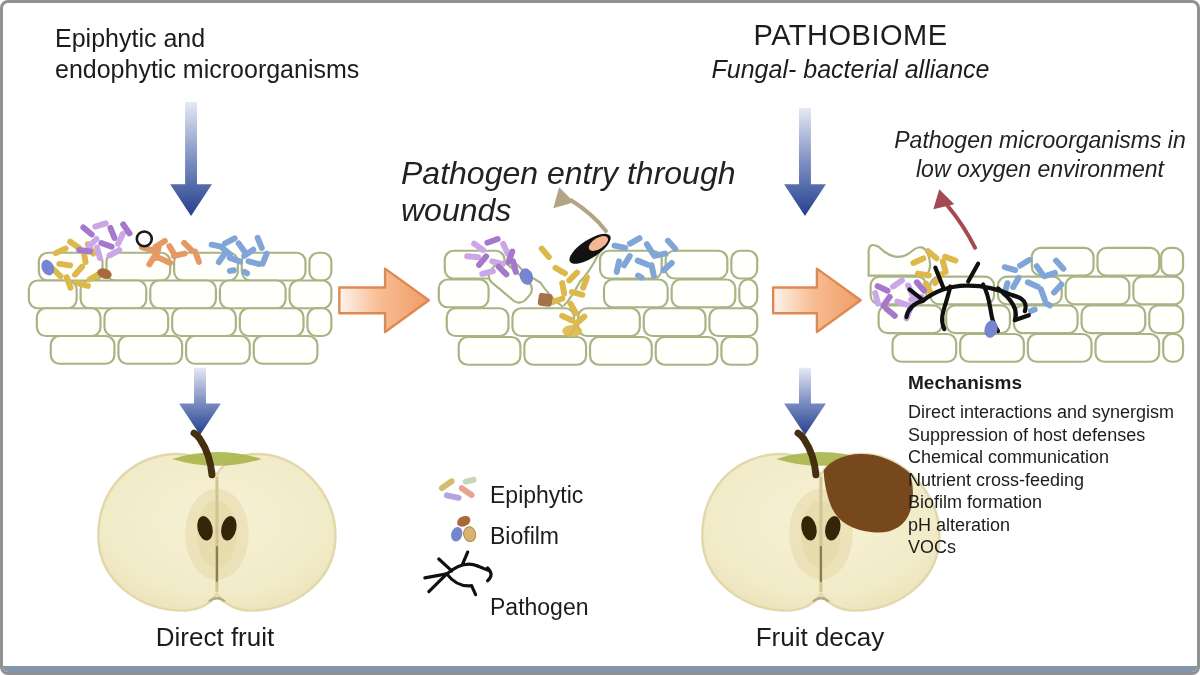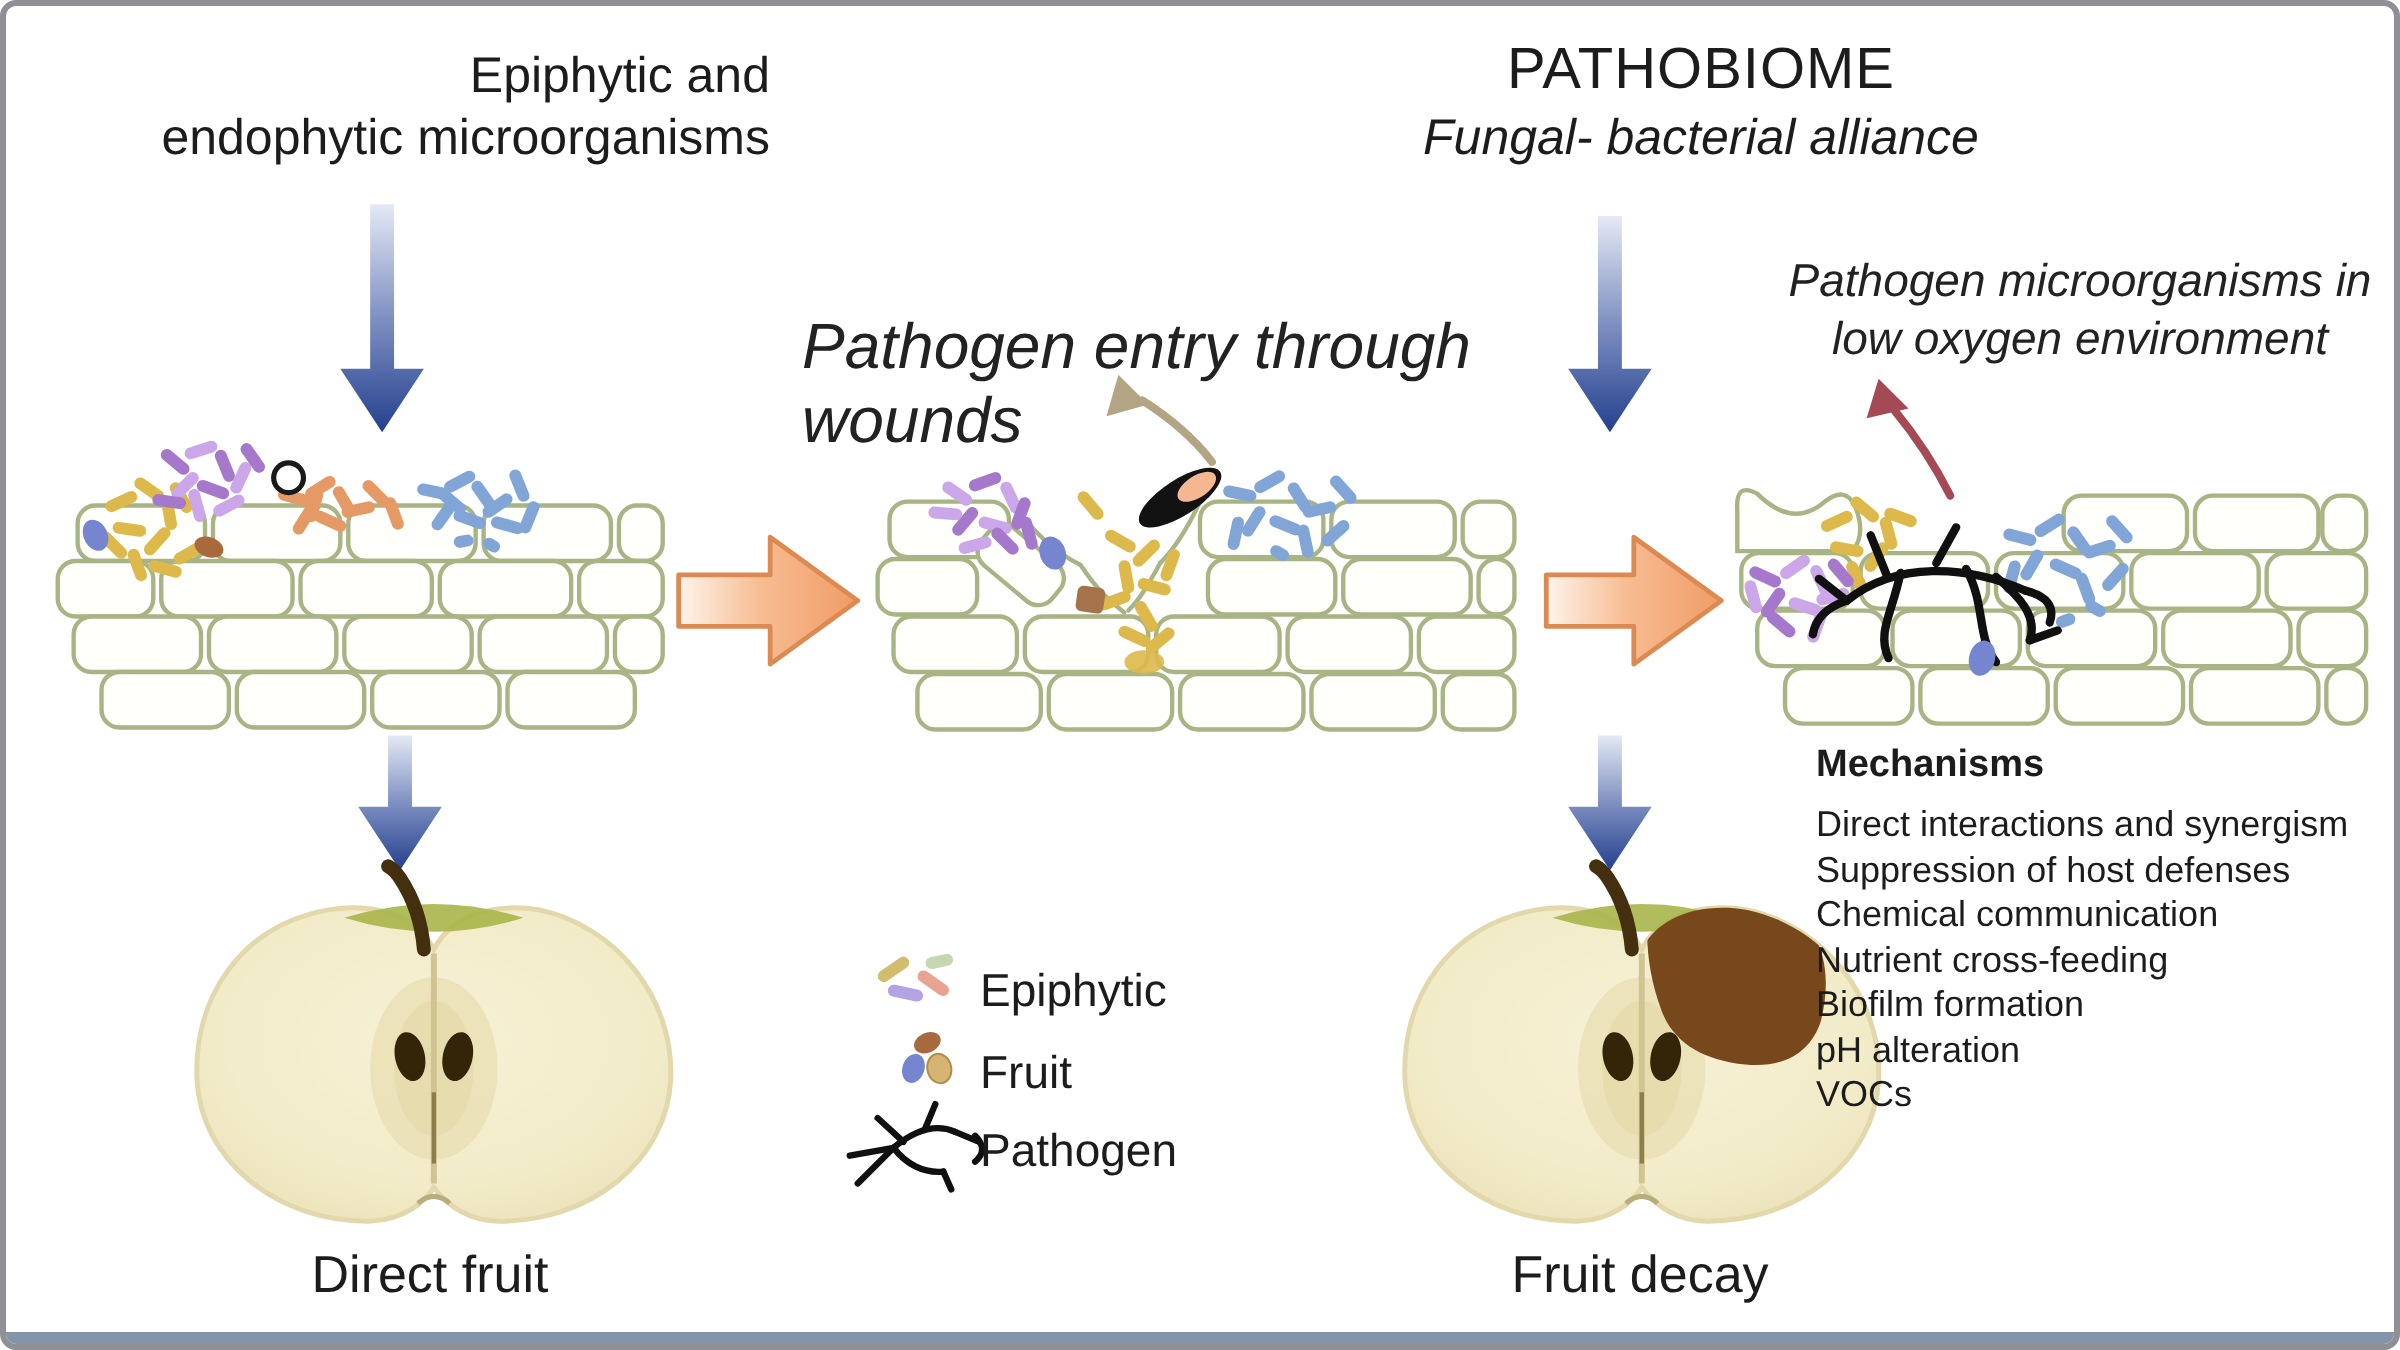--- a/index.html
+++ b/index.html
@@ -1,37 +1,37 @@
 <!DOCTYPE html>
 <html style="--arrow_blue_dark: #24408e; --arrow_blue_light: #e4e9f4; --arrow_orange_fill: #f7bd93; --arrow_orange_stroke: #dd8a52; --cell_wall_stroke: #a9b484; --bacteria_yellow: #ddb84a; --bacteria_purple: #a678cc; --bacteria_purple_light: #cba6e8; --bacteria_orange: #e59a66; --bacteria_blue: #82a5d8; --yeast_blue: #7585cf; --yeast_brown: #a86a3c; --yeast_tan: #d7b474; --pathogen_black: #101010; --apple_flesh: #f3ecca; --apple_green: #a9b64a; --apple_stem: #44300f; --seed_brown: #342508; --decay_brown: #76481c; --entry_arrow: #b3a584; --proliferation_arrow: #a34a55; --frame_border: #8f9094; --bottom_bar: #8494aa;"><head>
 <meta charset="utf-8">
 <style>
   html,body{margin:0;padding:0;background:#fff;}
   body{font-family:"Liberation Sans","DejaVu Sans",sans-serif;color:#1c1c1c;}
   .frame{position:relative;width:1200px;height:675px;box-sizing:border-box;
          border:3px solid #8f9094;border-radius:8px;background:#fff;overflow:hidden;}
   .art{position:absolute;left:0;top:0;width:100%;height:100%;}
   .txt{position:absolute;}
-  .title-left{left:52px;top:20px;width:330px;text-align:right;font-size:25px;line-height:31px;}
+  .title-left{left:52px;top:20px;width:330px;text-align:left;font-size:25px;line-height:31px;}
   .title-right{left:655px;top:14px;width:385px;text-align:center;}
   .title-right .l1{font-size:29px;line-height:37px;letter-spacing:.5px;}
   .title-right .l2{font-size:25px;line-height:30px;font-style:italic;}
   .ann{font-style:italic;color:#222;}
   .ann-entry{left:398px;top:152px;width:395px;text-align:left;font-size:32px;}
   .ann-prolif{left:882px;top:123px;width:310px;text-align:center;font-size:23px;line-height:29px;}
   .mechanisms{left:905px;top:369px;width:295px;}
   .mech-h{font-weight:bold;font-size:19px;margin-bottom:7px;}
   .mech-i{font-size:18px;line-height:22.5px;}
   .caption{font-size:26px;text-align:center;}
   .cap-healthy{left:92px;top:619px;width:240px;}
   .cap-decay{left:697px;top:619px;width:240px;}
   .legend-label{font-size:23px;}
   .ll-bacteria{left:487px;top:479px;}
   .ll-yeasts{left:487px;top:520px;}
-  .ll-pathogen{left:487px;top:559px;}
+  .ll-pathogen{left:487px;top:591px;}
   .bottom-bar{position:absolute;left:0;right:0;bottom:0;height:6px;background:var(--bottom_bar,#8494aa);}
   
   .brick{fill:#fffffb;stroke:var(--cell_wall_stroke,#a9b484);stroke-width:2.2;}
   .wound-edge{fill:none;stroke:var(--cell_wall_stroke,#a9b484);stroke-width:2.2;stroke-linecap:round;}
   .rod-y{fill:var(--bacteria_yellow,#ddb84a);}
   .rod-p{fill:var(--bacteria_purple,#a678cc);}
   .rod-pl{fill:var(--bacteria_purple_light,#cba6e8);}
   .rod-o{fill:var(--bacteria_orange,#e59a66);}
   .rod-b{fill:var(--bacteria_blue,#82a5d8);}
   .rod-kh{fill:#d2bc6e;} .rod-lav{fill:#b4a2e2;} .rod-sal{fill:#e8a490;} .rod-pg{fill:#c6d6b2;}
@@ -372,20 +372,20 @@
     <div class="mech-i">Direct interactions and synergism</div>
     <div class="mech-i">Suppression of host defenses</div>
     <div class="mech-i">Chemical communication</div>
     <div class="mech-i">Nutrient cross-feeding</div>
     <div class="mech-i">Biofilm formation</div>
     <div class="mech-i">pH alteration</div>
     <div class="mech-i">VOCs</div>
   </div>
 
   <div class="txt legend-label ll-bacteria">Epiphytic</div>
-  <div class="txt legend-label ll-yeasts">Fruit</div>
+  <div class="txt legend-label ll-yeasts">Biofilm</div>
   <div class="txt legend-label ll-pathogen">Pathogen</div>
 
   <div class="txt caption cap-healthy">Direct fruit</div>
   <div class="txt caption cap-decay">Fruit decay</div>
 
   <div class="bottom-bar"></div>
 </div>
 
 </body></html>

